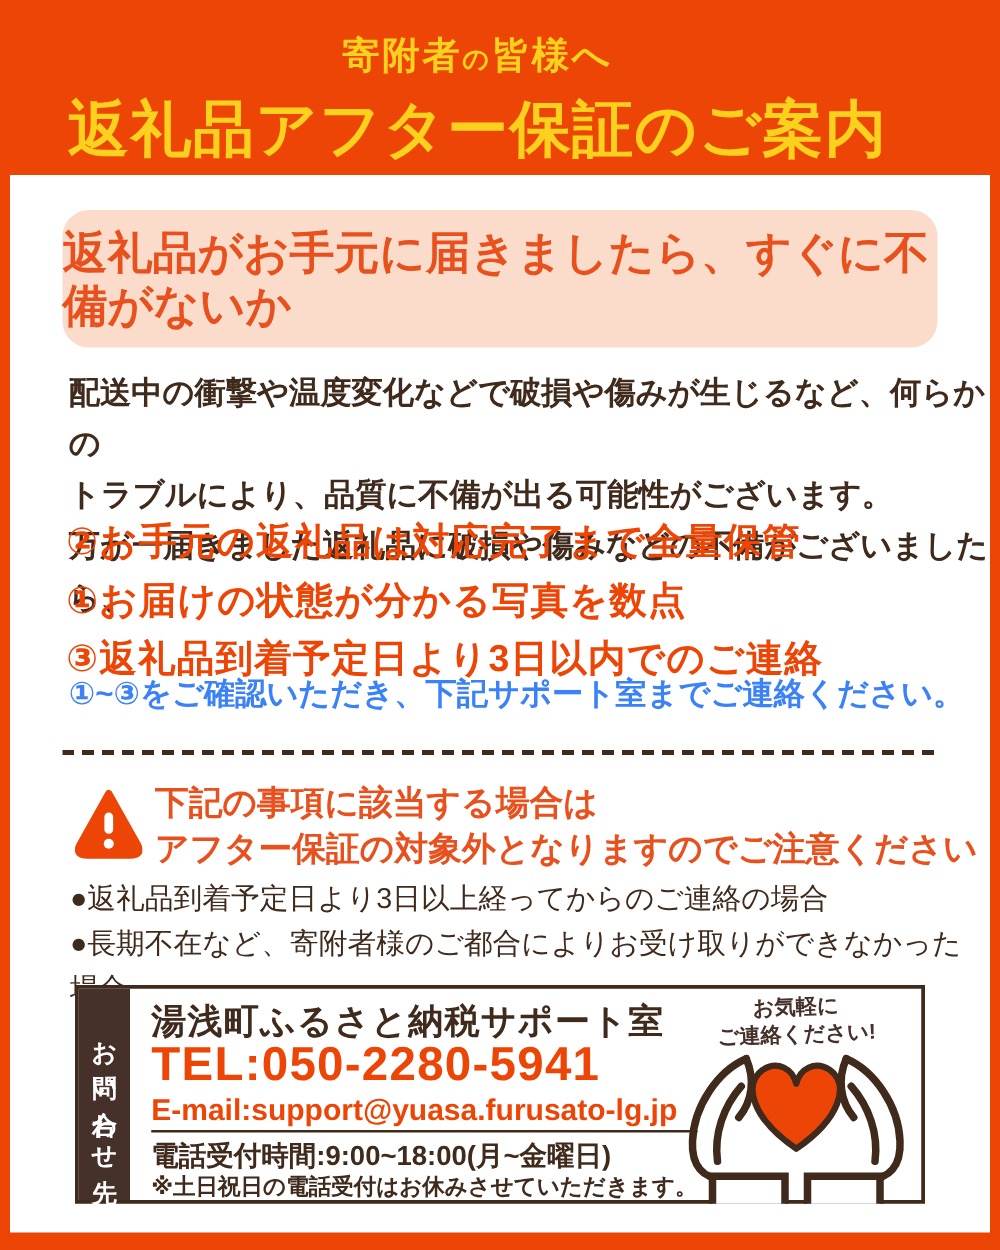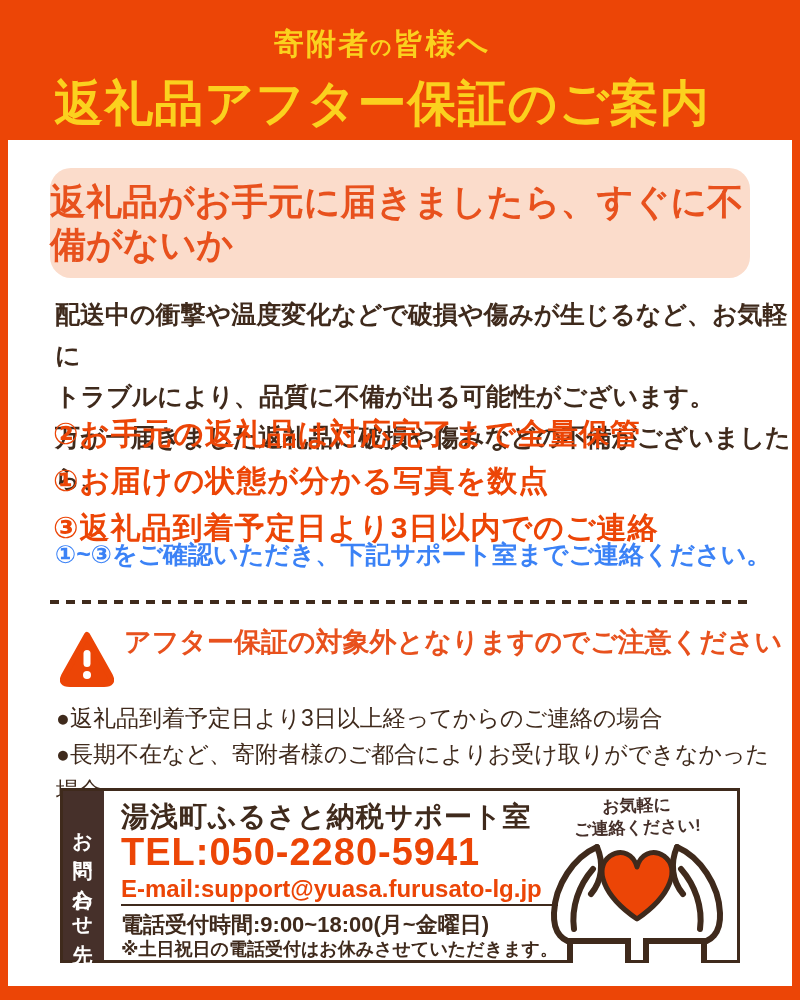--- a/index.html
+++ b/index.html
@@ -66,21 +66,21 @@
     <div class="hdr-title">返礼品アフター保証のご案内</div>
   </div>
 
   <div class="sheet">
 
     <div class="notice-box">
       <div>返礼品がお手元に届きましたら、すぐに不備がないか</div>
     </div>
 
     <div class="intro">
-      <div>配送中の衝撃や温度変化などで破損や傷みが生じるなど、お気軽に</div>
+      <div>配送中の衝撃や温度変化などで破損や傷みが生じるなど、何らかの</div>
       <div>トラブルにより、品質に不備が出る可能性がございます。</div>
       <div>万が一届きました返礼品に破損や傷みなどの不備がございましたら、</div>
     </div>
 
     <div class="steps">
       <div>②お手元の返礼品は対応完了まで全量保管</div>
       <div>①お届けの状態が分かる写真を数点</div>
       <div>③返礼品到着予定日より3日以内でのご連絡</div>
     </div>
 
@@ -88,20 +88,21 @@
 
     <div class="dashed-divider"></div>
 
     <div class="caution-head">
       <svg class="warn-icon" viewBox="0 0 54 60">
         <path d="M27 7 L50 48 Q54 56 44 56 L10 56 Q0 56 4 48 Z" fill="#EC4506" stroke="#EC4506" stroke-width="6" stroke-linejoin="round"></path>
         <rect x="23.5" y="22" width="7" height="17" rx="3.5" fill="#FFFFFF"></rect>
         <circle cx="27" cy="47" r="4" fill="#FFFFFF"></circle>
       </svg>
       <div class="caution-lines">
+        <div>下記の事項に該当する場合は</div>
         <div>アフター保証の対象外となりますのでご注意ください</div>
       </div>
     </div>
 
     <ul class="caution-bullets">
       <li>●返礼品到着予定日より3日以上経ってからのご連絡の場合</li>
       <li>●長期不在など、寄附者様のご都合によりお受け取りができなかった場合</li>
     </ul>
 
     <div class="contact-box">

